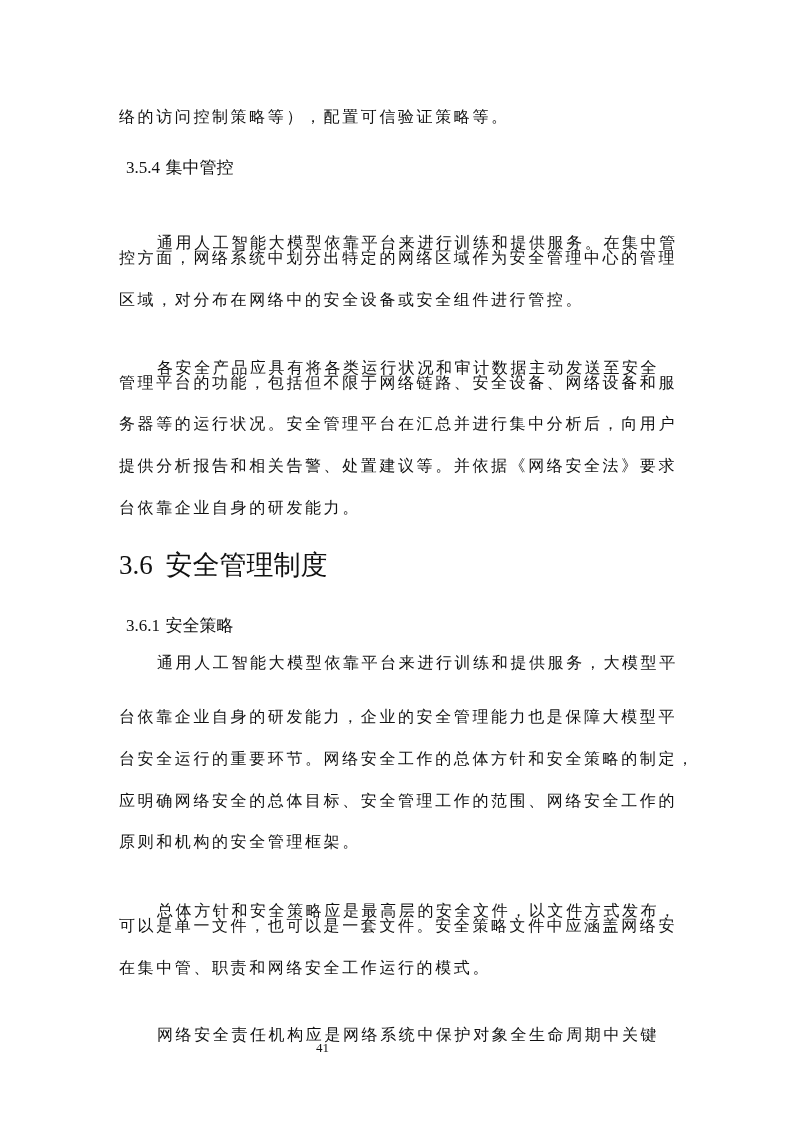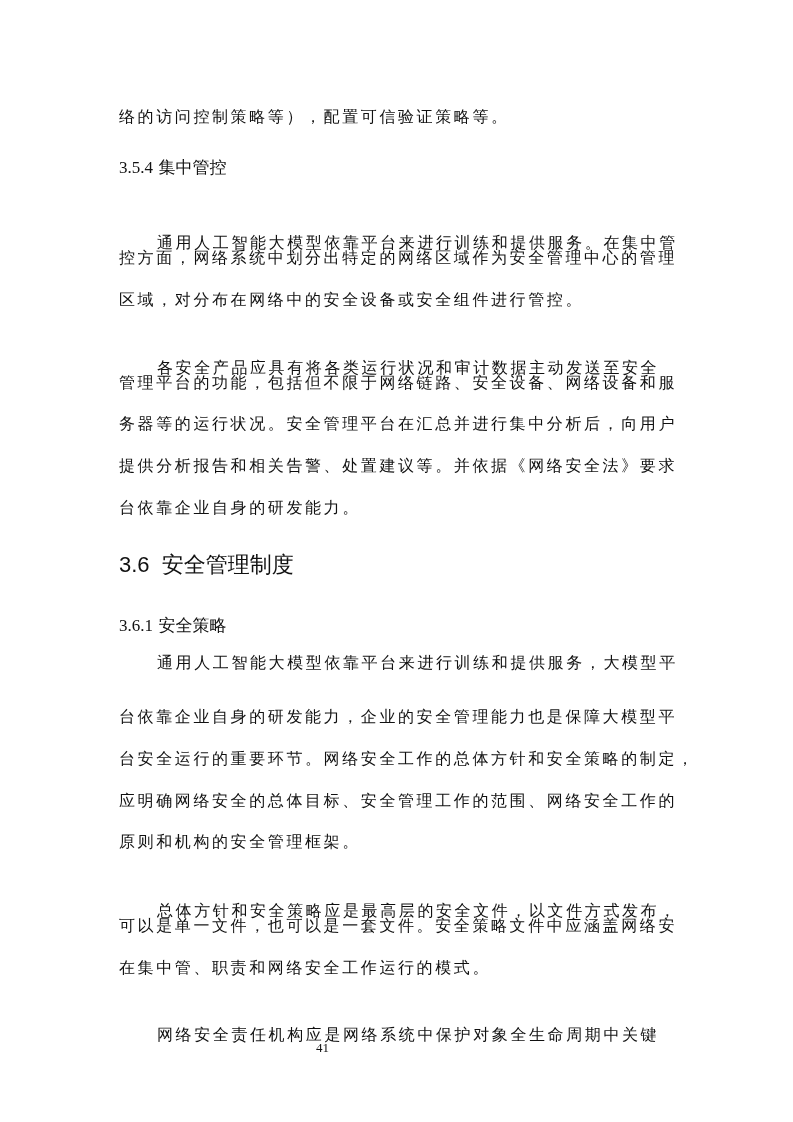--- a/index.html
+++ b/index.html
@@ -1,22 +1,22 @@
 <!DOCTYPE html>
 <html><head>
 <meta charset="utf-8">
 <style>
   html, body { margin: 0; padding: 0; background: #ffffff; }
   body { width: 793px; height: 1122px; position: relative; overflow: hidden;
          font-family: "DejaVu Serif", "Liberation Serif", serif; color: #111; }
   .line { position: absolute; left: 119px; white-space: nowrap; font-size: 16px; line-height: 24px; letter-spacing: 2.6px; }
   .indent { left: 157px; margin-top: 27px; }
-  .h3 { font-family: "DejaVu Sans", "Liberation Sans", sans-serif; font-size: 17px; letter-spacing: 0; font-weight: normal; }
+  .h3 { font-family: "DejaVu Sans", "Liberation Sans", sans-serif; font-size: 17px; letter-spacing: 0; font-weight: normal; margin-left: 7px; }
   .h3 .num { font-family: "Liberation Serif", serif; font-size: 17px; }
-  .h2 { font-family: Liberation Sans, sans-serif; font-size: 22px; letter-spacing: 0; line-height: 28px; text-align: center; }
+  .h2 { font-family: Liberation Serif, serif; font-size: 27px; letter-spacing: 0; line-height: 28px; text-align: center; }
   .pagenum { position: absolute; left: 0; width: 645px; text-align: center; top: 1040px;
              font-family: "Liberation Serif", serif; font-size: 13px; }
 </style>
 </head>
 <body>
 
 <div>
   <div class="line" style="top:105px">络的访问控制策略等），配置可信验证策略等。</div>
 
   <div class="line h3" style="top:155px">

